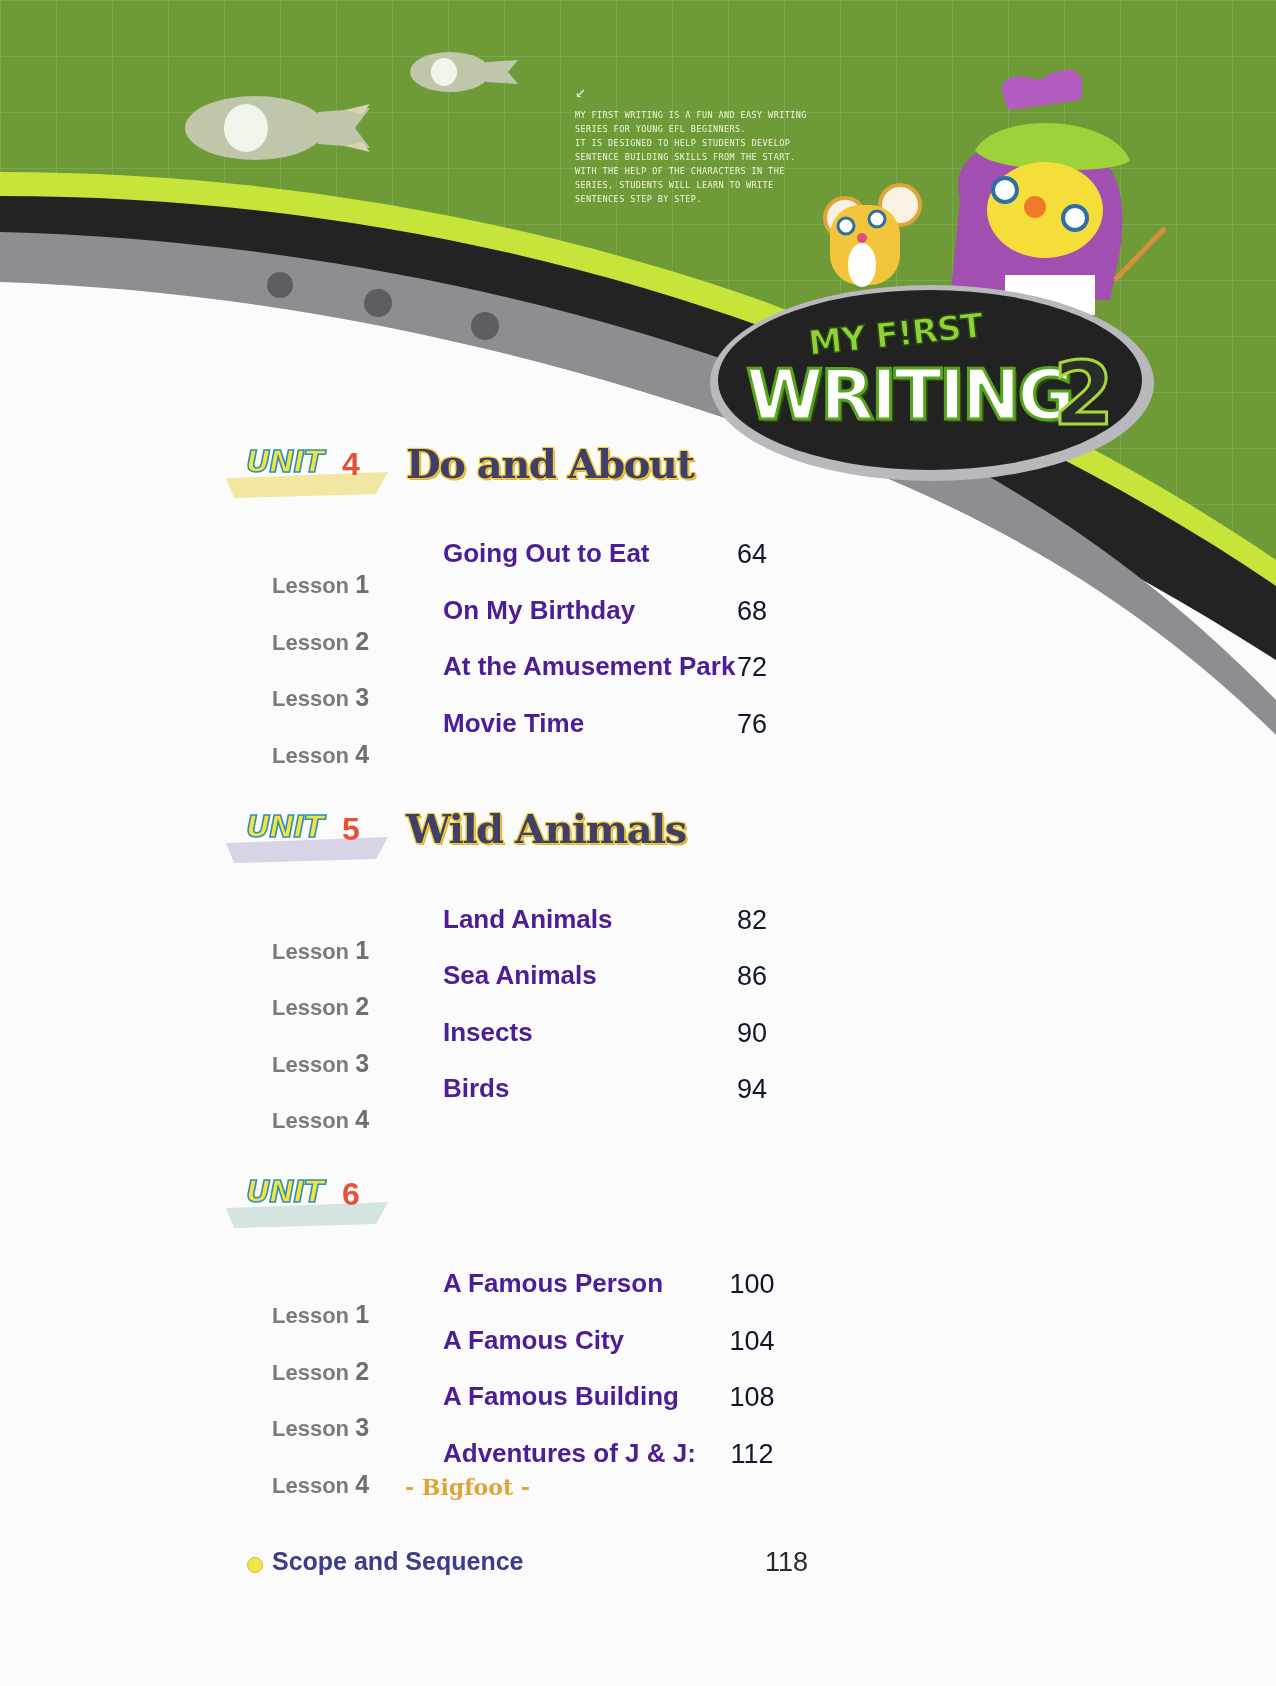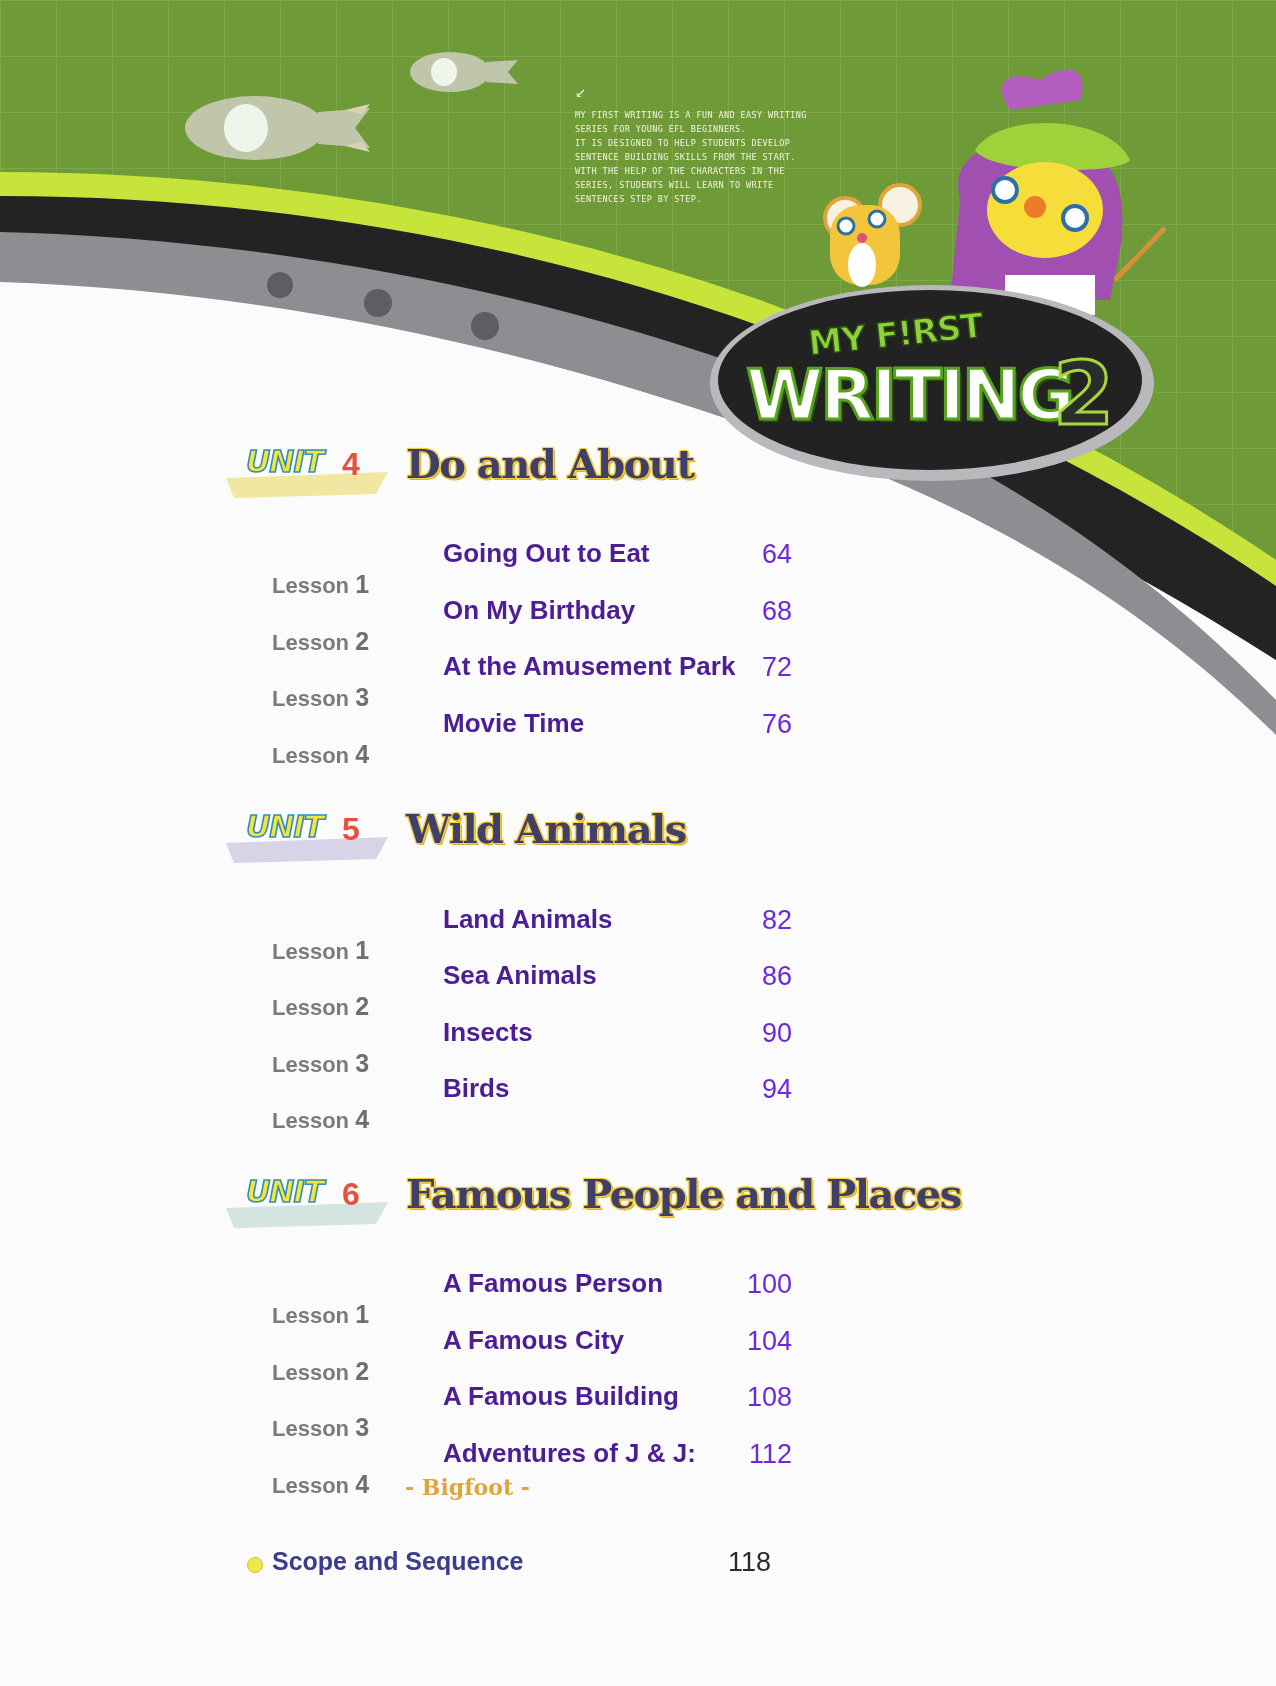--- a/index.html
+++ b/index.html
@@ -64,40 +64,40 @@
     color: #7b7b7e;
     margin-top: 12px;
   }
   .lesson-label .n { font-size: 25px; color: #6f6f72; }
   .lesson-title {
     position: absolute; left: 405px; top: -2px;
     font-family: "Liberation Sans", sans-serif; font-weight: bold; font-size: 26px;
     color: #4c1d95; white-space: nowrap; margin-left: 38px;
   }
   .lesson-page {
-    position: absolute; right: 28px; top: -1px; width: 80px; text-align: right;
-    font-family: "Liberation Sans", sans-serif; font-size: 27px; color: #6d28d9;
+    position: absolute; right: 28px; top: -1px; width: 80px; text-align: center;
+    font-family: "Liberation Sans", sans-serif; font-size: 27px; color: #0f172a;
   }
   .subtitle {
     position: absolute; left: 405px; top: 34px;
     font-family: "DejaVu Serif", serif; font-weight: bold; font-size: 22px;
     color: #e0a43a; white-space: nowrap;
   }
   .scope-row { position: absolute; left: 0; top: 1548px; width: 820px; height: 40px; padding-left: 16px; }
   .scope-dot {
     position: absolute; left: 247px; top: 9px; width: 14px; height: 14px; border-radius: 50%;
     background: #eee84a; border: 1px solid #c9c22c;
   }
   .scope-label {
     position: absolute; left: 272px; top: -1px;
     font-family: "Liberation Sans", sans-serif; font-weight: bold; font-size: 25px;
     color: #3b3d8c; white-space: nowrap;
   }
   .scope-page {
-    position: absolute; right: 28px; top: -1px; width: 80px; text-align: left;
+    position: absolute; right: 28px; top: -1px; width: 80px; text-align: right;
     font-family: "Liberation Sans", sans-serif; font-size: 27px; color: #2a2a2e;
   }
 </style>
 </head>
 <body>
 
 <svg class="header-art" viewBox="0 0 1276 760" width="1276" height="760">
   <defs>
     <pattern id="grid" width="56" height="56" patternUnits="userSpaceOnUse">
       <rect width="56" height="56" fill="#6f9a38"></rect>
@@ -238,21 +238,20 @@
 </div>
 
 <div class="unit-head" style="top:1168px;">
   <div class="unit-badge">
     <svg width="170" height="64">
         <path d="M6 40 L168 34 L156 56 L14 60 Z" fill="#d4e4e0"></path>
       </svg>
     <span class="unit-word">UNIT</span>
     <span class="unit-num">6</span>
   </div>
-  <span class="unit-title">Famous People and Places</span>
 </div>
 
 <div class="lesson-row" style="top:1270px;">
   <span class="lesson-label"><span>Lesson</span> <span class="n">1</span></span>
   <span class="lesson-title">A Famous Person</span>
   <span class="lesson-page">100</span>
 </div>
 <div class="lesson-row" style="top:1327px;">
   <span class="lesson-label"><span>Lesson</span> <span class="n">2</span></span>
   <span class="lesson-title">A Famous City</span>

